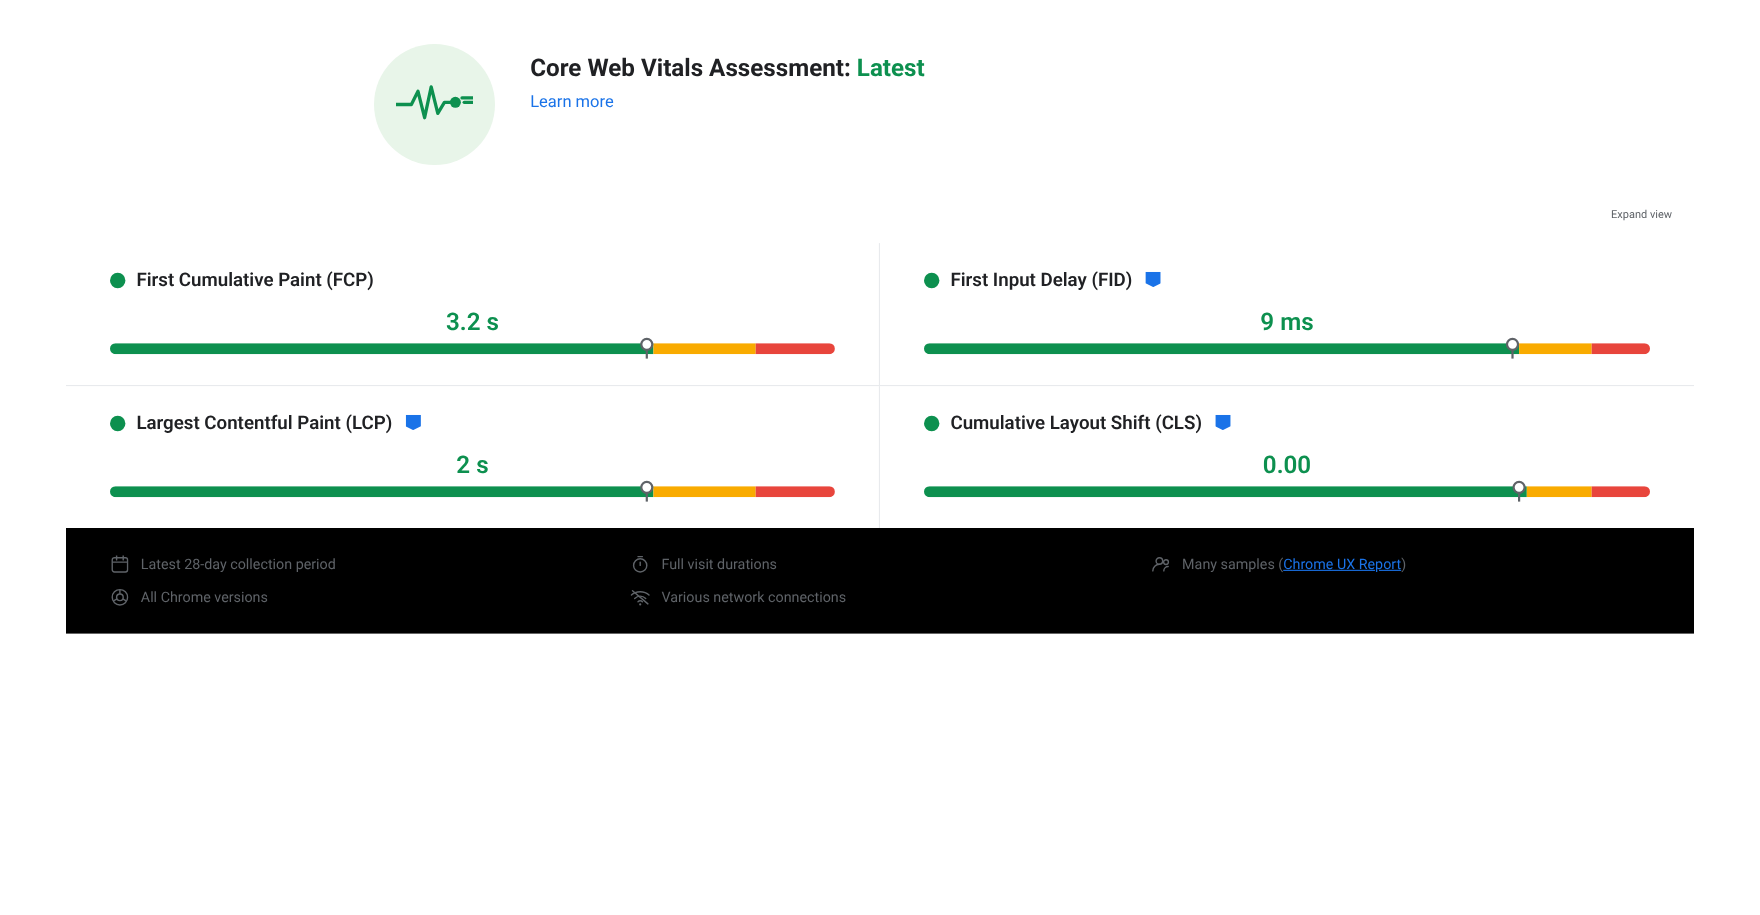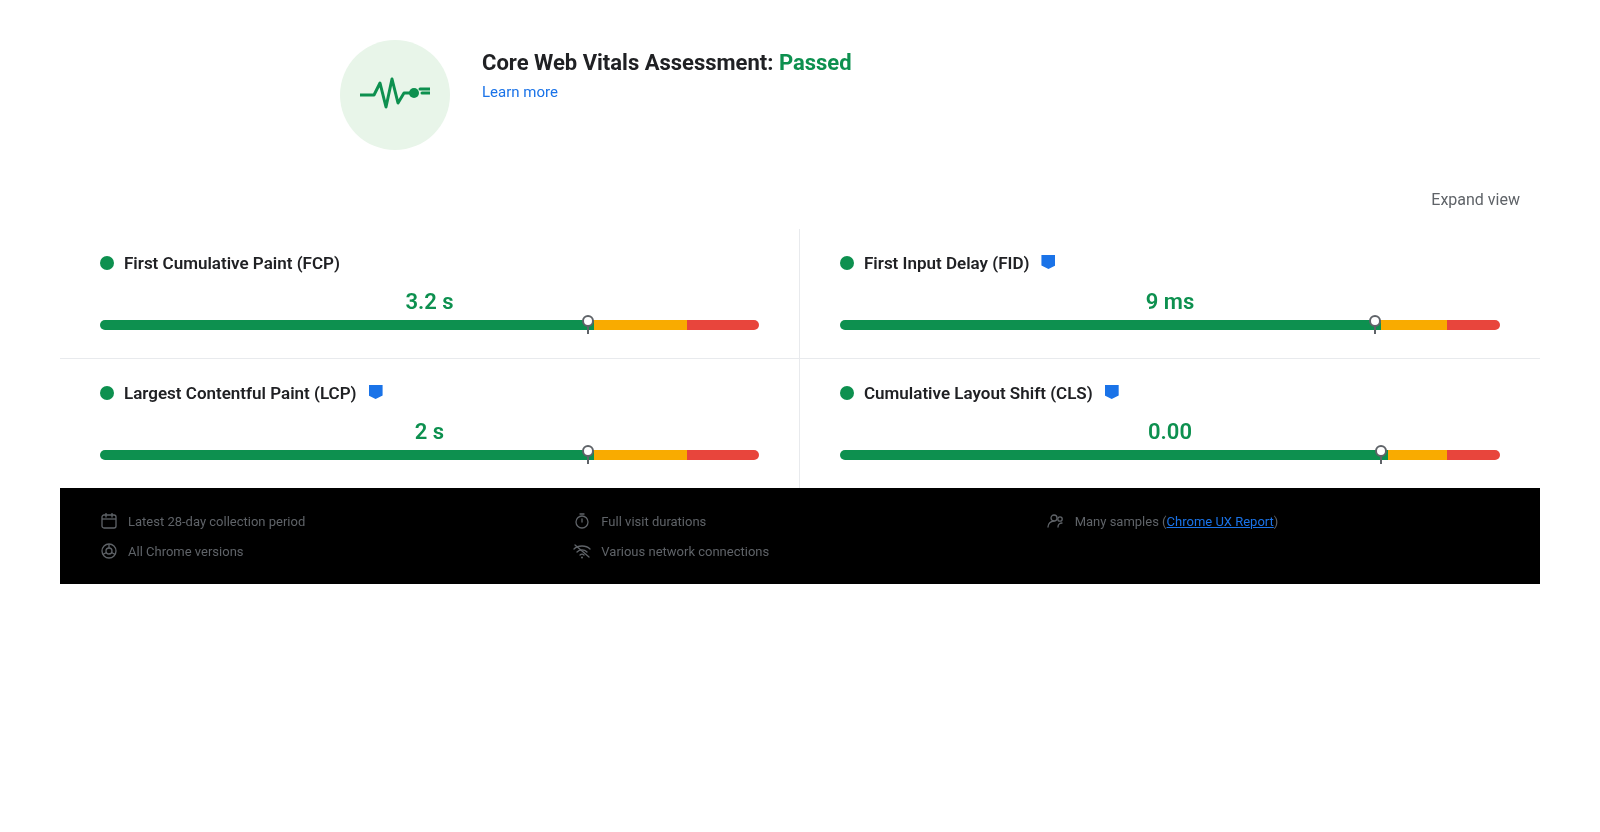--- a/index.html
+++ b/index.html
@@ -84,21 +84,21 @@
       display: flex;
       justify-content: flex-end;
       padding-right: 20px;
       margin-bottom: 20px;
     }
 
     .expand-btn {
       background: none;
       border: none;
       color: #5f6368;
-      font-size: 16px;
+      font-size: 10px;
       cursor: pointer;
       font-family: inherit;
     }
 
     
     .metrics-grid {
       display: grid;
       grid-template-columns: 1fr 1fr;
       gap: 0;
     }
@@ -245,21 +245,21 @@
   <div class="vitals-icon-circle">
     <svg viewBox="0 0 70 40" fill="none" xmlns="http://www.w3.org/2000/svg">
       <polyline points="0,20 14,20 20,8 26,32 32,4 38,28 44,18 50,18" stroke="#0d904f" stroke-width="3" fill="none" stroke-linecap="round" stroke-linejoin="round"></polyline>
       <circle cx="54" cy="18" r="5" fill="#0d904f"></circle>
       <line x1="60" y1="14" x2="70" y2="14" stroke="#0d904f" stroke-width="3" stroke-linecap="round"></line>
       <line x1="62" y1="18" x2="70" y2="18" stroke="#0d904f" stroke-width="3" stroke-linecap="round"></line>
     </svg>
   </div>
   <div class="header-text">
     <div class="assessment-title">
-      <span>Core Web Vitals Assessment: </span><span class="passed">Passed</span>
+      <span>Core Web Vitals Assessment: </span><span class="passed">Latest</span>
     </div>
     <a class="learn-more" href="#">Learn more</a>
   </div>
 </div>
 
 <div class="expand-row">
   <button class="expand-btn">Expand view</button>
 </div>
 
 <div class="metrics-grid">

